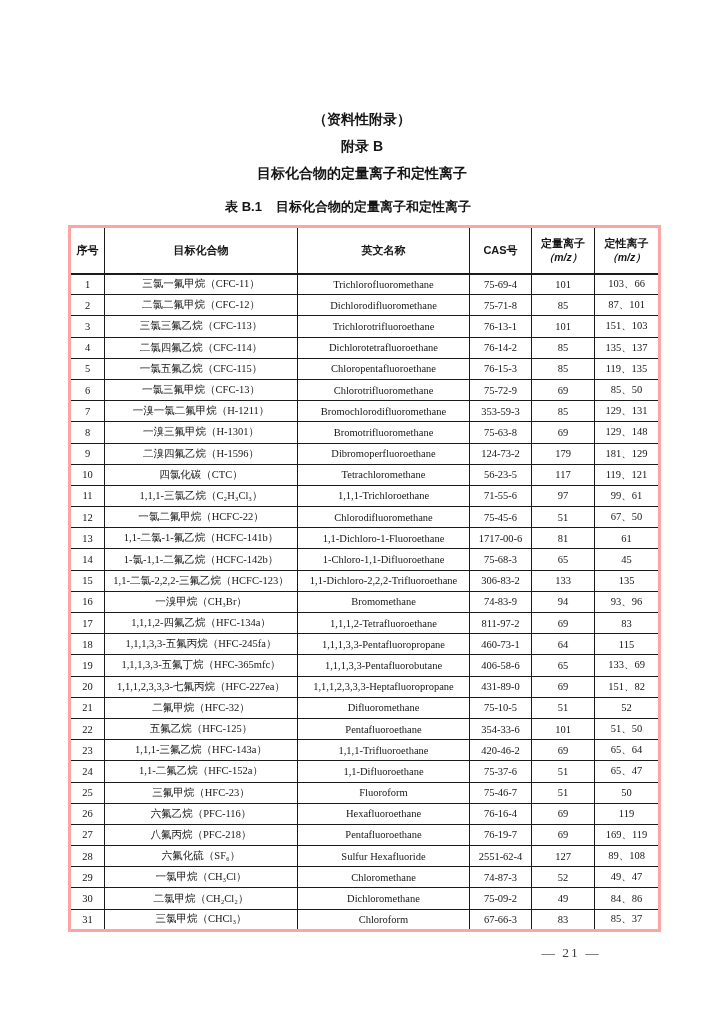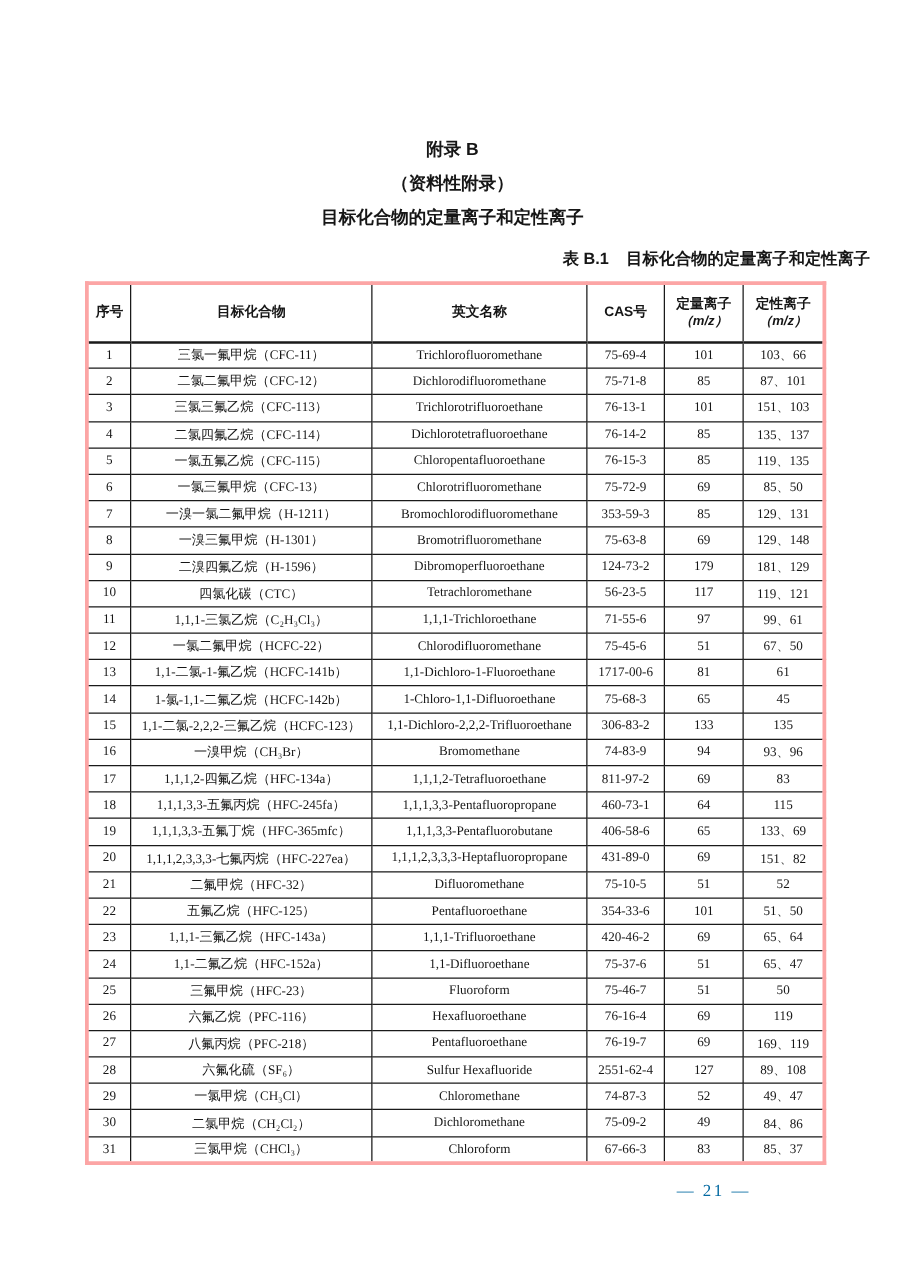--- a/index.html
+++ b/index.html
@@ -12,21 +12,21 @@
     color:#111111;
     margin:0 auto;
     overflow:hidden;
   }
   .title-block { position:absolute; top:106px; left:0; width:724px; text-align:center; }
   .title-line {
     font-family:"Liberation Sans","DejaVu Sans",sans-serif;
     font-weight:bold; font-size:14px; line-height:27px; color:#161616;
   }
   .caption {
-    position:absolute; top:198px; left:0; width:696px; text-align:right;
+    position:absolute; top:198px; left:0; width:696px; text-align:center;
     font-family:"Liberation Sans","DejaVu Sans",sans-serif;
     font-weight:bold; font-size:13px; color:#161616;
   }
   .caption .cap-label { margin-right:14px; }
 
   table.compounds {
     position:absolute; top:225px; left:68px;
     width:590px;
     border-collapse:collapse;
     table-layout:fixed;
@@ -45,32 +45,32 @@
     font-family:"Liberation Sans","DejaVu Sans",sans-serif;
     font-weight:bold; font-size:11px; line-height:14px; color:#161616;
   }
   table.compounds td {
     height:21.2px;
     font-size:10.5px; color:#161616;
   }
   .mz-line { font-style:italic; font-weight:bold; font-size:10.5px;text-align:center; }
   .footer-pageno {
     position:absolute; top:945px; left:506px; width:130px;
-    text-align:center; font-size:13.5px; color:#0369a1;
+    text-align:center; font-size:13.5px; color:#404040;
     letter-spacing:2px;
   }
 </style>
 </head>
 <body>
 
 <div class="page">
 
   <div class="title-block">
+    <div class="title-line">（资料性附录）</div>
     <div class="title-line">附录 B</div>
-    <div class="title-line">（资料性附录）</div>
     <div class="title-line">目标化合物的定量离子和定性离子</div>
   </div>
 
   <div class="caption">
     <span class="cap-label">表 B.1</span><span>目标化合物的定量离子和定性离子</span>
   </div>
 
   <table class="compounds">
     <colgroup>
       <col style="width:35px">

